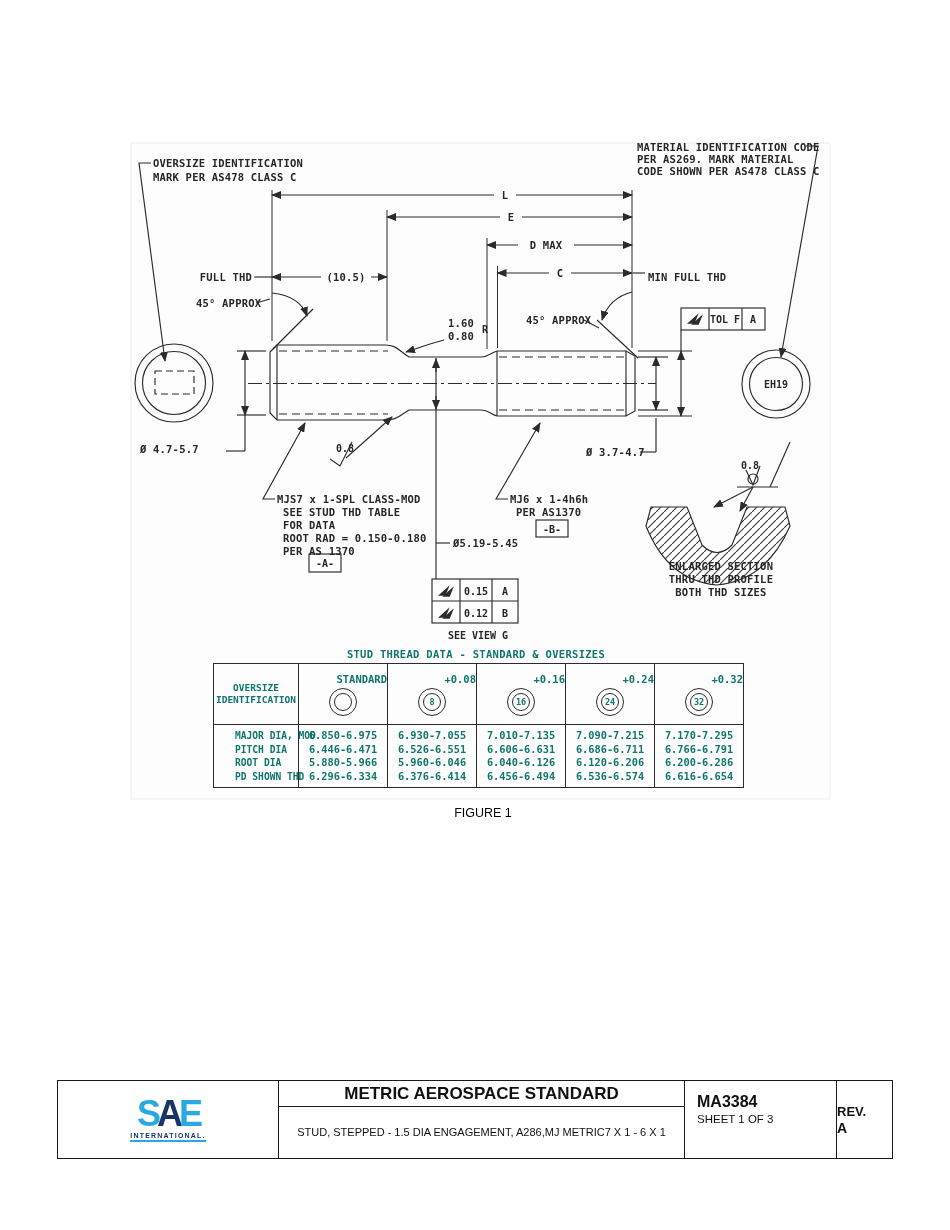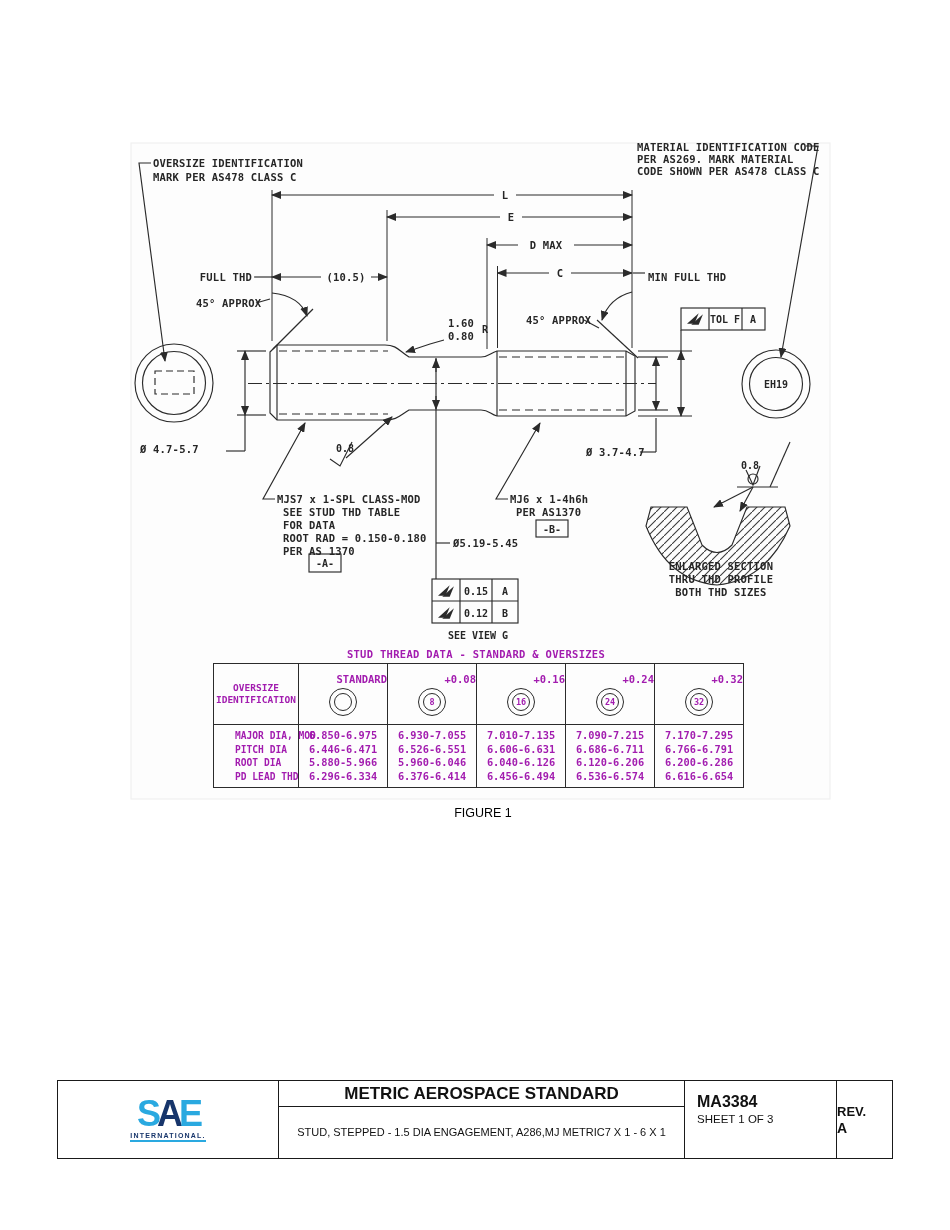--- a/index.html
+++ b/index.html
@@ -5,21 +5,21 @@
   html,body{margin:0;padding:0;background:#ffffff;}
   .page{position:relative;width:950px;height:1230px;background:#ffffff;overflow:hidden;
         font-family:"Liberation Sans",sans-serif;color:#111;}
   
   .fig-svg{position:absolute;left:130px;top:140px;width:702px;height:662px;}
   .fig-svg text{font-family:"DejaVu Sans Mono",monospace;font-weight:700;fill:#262626;}
   .t11{font-size:10.5px;letter-spacing:.2px;}
   .t10{font-size:10px;}
   
   .thd-wrap{position:absolute;left:213px;top:648px;width:526px;
-            font-family:"DejaVu Sans Mono",monospace;font-weight:700;color:#a21caf;}
+            font-family:"DejaVu Sans Mono",monospace;font-weight:700;color:#0f766e;}
   .thd-title{text-align:center;font-size:10.5px;letter-spacing:.3px;margin-bottom:3px;}
   table.thd{border-collapse:collapse;table-layout:fixed;width:526px;}
   table.thd td{border:1.4px solid #2b2b2b;padding:0;vertical-align:middle;}
   .corner{width:84px;font-size:9.5px;text-align:center;line-height:12px;}
   .colhead{width:88px;text-align:right;font-size:10.5px;padding-top:4px;}
   .hrow td{height:60px;}
   .drow td{height:62px;vertical-align:top;padding-top:5px;}
   .mark-outer{width:26px;height:26px;border:1.7px solid #2b2b2b;border-radius:50%;
               margin:3px auto 0;display:flex;align-items:center;justify-content:center;}
   .mark-inner{width:16px;height:16px;border:1.5px solid #2b2b2b;border-radius:50%;
@@ -302,21 +302,21 @@
           <div class="mark-outer">
                 <div class="mark-inner">32</div>
               </div>
         </td>
       </tr>
       <tr class="drow">
         <td class="rlabels">
           <div>MAJOR DIA, MOD</div>
           <div>PITCH DIA</div>
           <div>ROOT DIA</div>
-          <div>PD LEAD THD</div>
+          <div>PD SHOWN THD</div>
         </td>
         <td class="vals">
           <div>6.850-6.975</div>
           <div>6.446-6.471</div>
           <div>5.880-5.966</div>
           <div>6.296-6.334</div>
         </td>
         <td class="vals">
           <div>6.930-7.055</div>
           <div>6.526-6.551</div>

